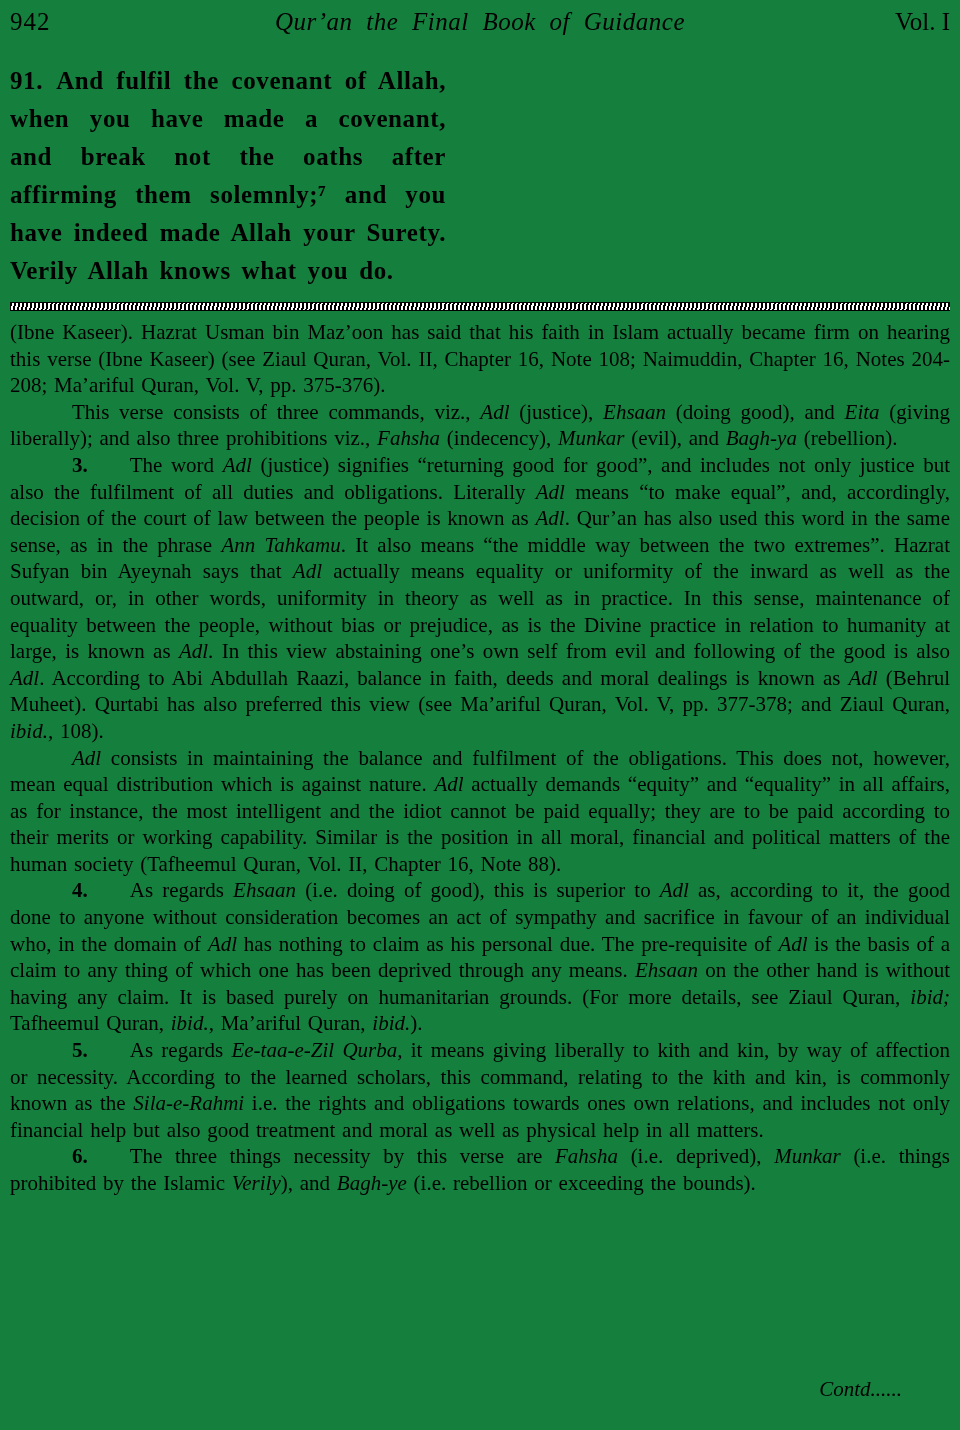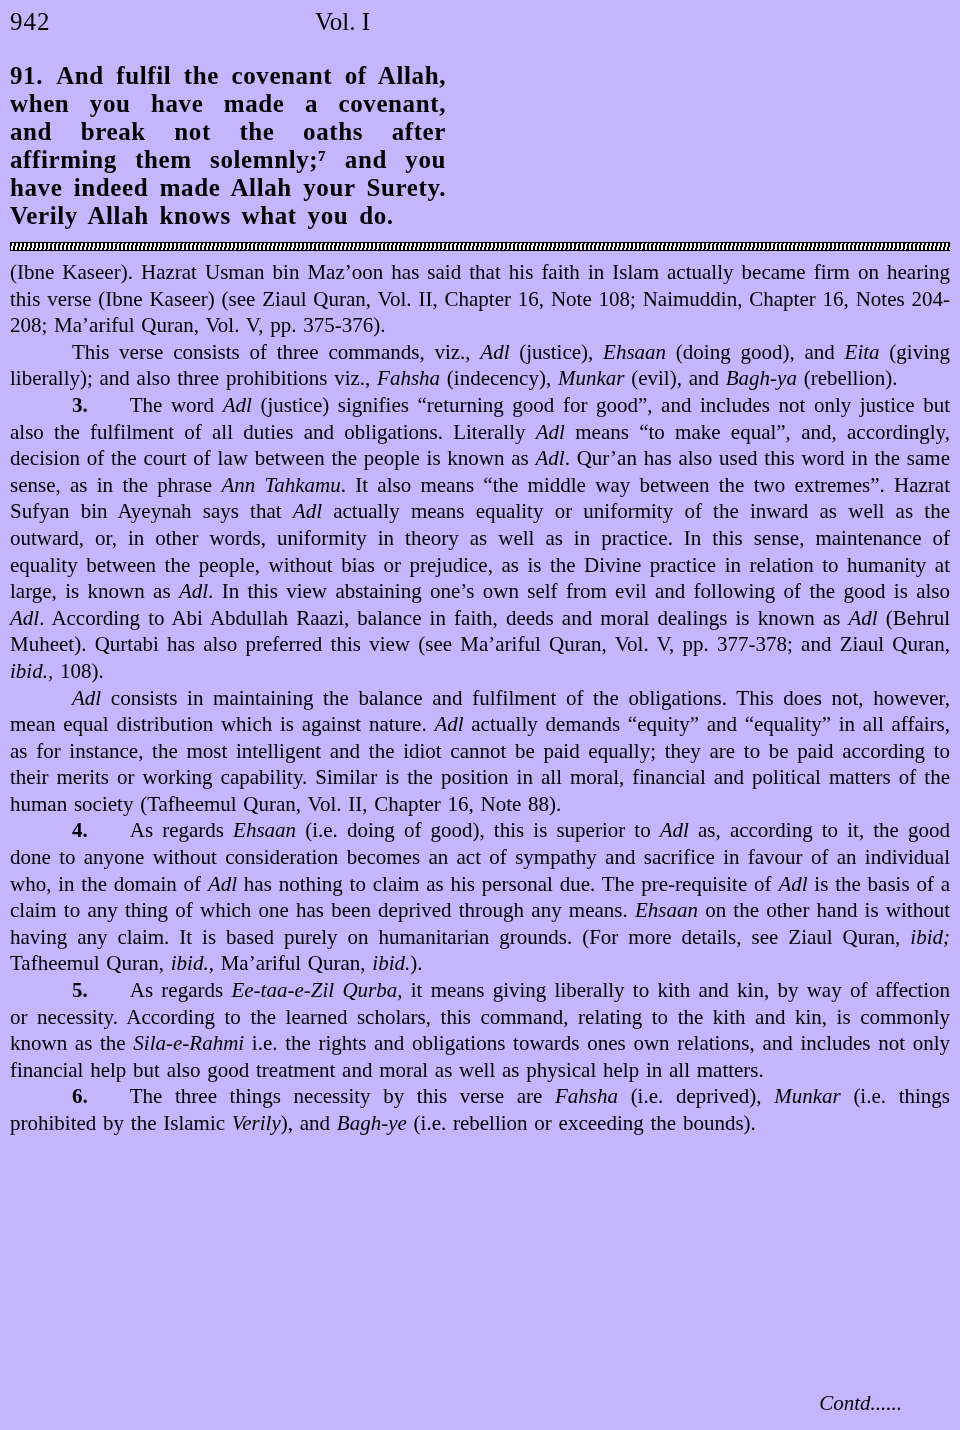--- a/index.html
+++ b/index.html
@@ -8,42 +8,42 @@
     width: 960px; height: 1430px;
     font-family: "Liberation Serif", serif;
     color: #000;
     overflow: hidden;
   }
   .page {
     width: 960px; height: 1430px;
     padding: 8px 10px 0 10px;
     position: relative;
     overflow: hidden;
-    background: #c4b5fd;
+    background: #15803d;
   }
   
   .page-header {
     display: flex;
     align-items: baseline;
     font-size: 25px;
   }
   .page-header .num  { width: 180px; letter-spacing: 1px; }
   .page-header .title{
     flex: 1; text-align: center;
     font-style: italic;
     word-spacing: 7px; letter-spacing: 0.5px;
   }
   .page-header .vol  { width: 180px; text-align: right; }
   
   .verse-block { display: flex; margin-top: 26px; }
   .translation {
     width: 436px;
     font-weight: bold;
     font-size: 25px;
-    line-height: 28px;
+    line-height: 38px;
     text-align: justify;
     letter-spacing: 0.6px;
     word-spacing: 4px;
   }
   .arabic {
     flex: 1;
     direction: rtl;
     text-align: right;
     padding-left: 6px;
     padding-right: 16px;
@@ -70,32 +70,33 @@
     text-align: justify;
     word-spacing: 1.5px;
   }
   .para.indent { text-indent: 62px; }
   .i { font-style: italic; }
   .b { font-weight: bold; }
   
   .contd {
     position: absolute;
     right: 58px;
-    bottom: 14px;
+    bottom: 28px;
     font-style: italic;
     font-size: 21px;
   }
 </style>
 </head>
 <body>
 
 <div class="page">
 
   <header class="page-header">
     <span class="num">942</span>
+    <span class="title">Qur’an the Final Book of Guidance</span>
     <span class="vol">Vol. I</span>
   </header>
 
   <section class="verse-block">
     <div class="translation">91. And fulfil the covenant of Allah, when you have made a covenant, and break not the oaths after affirming them solemnly;⁷ and you have indeed made Allah your Surety. Verily Allah knows what you do.</div>
   </section>
 
   <div class="rule"></div>
 
   <main class="body-text">

